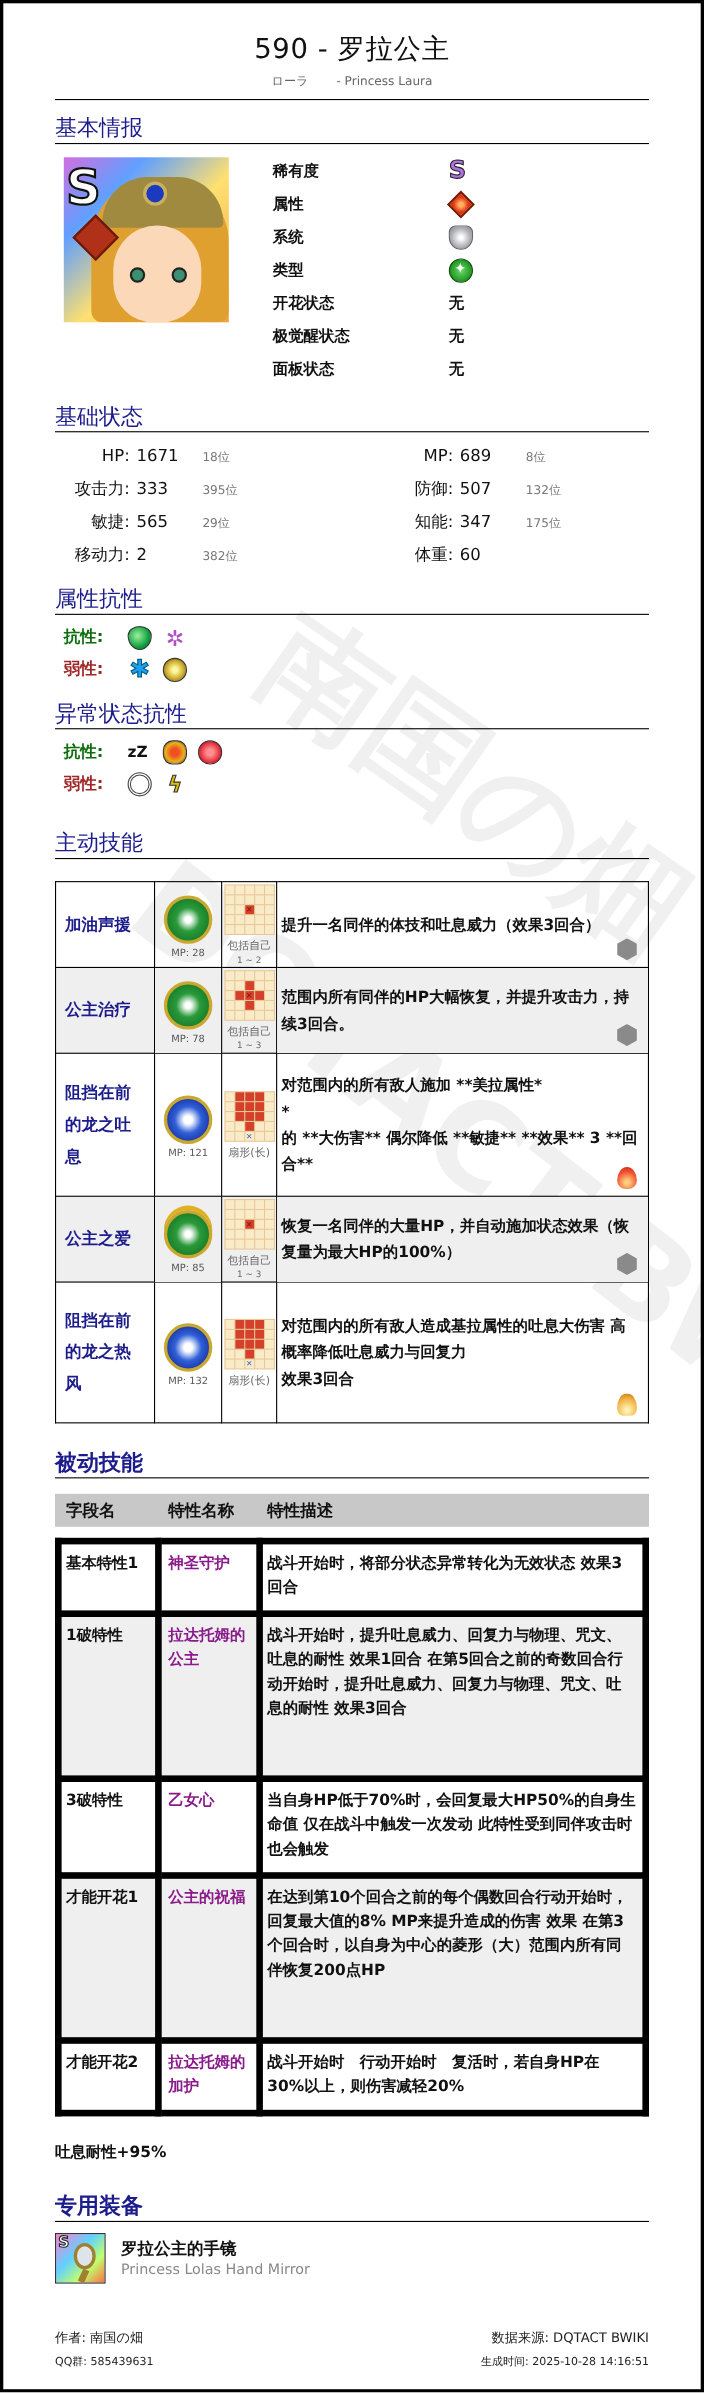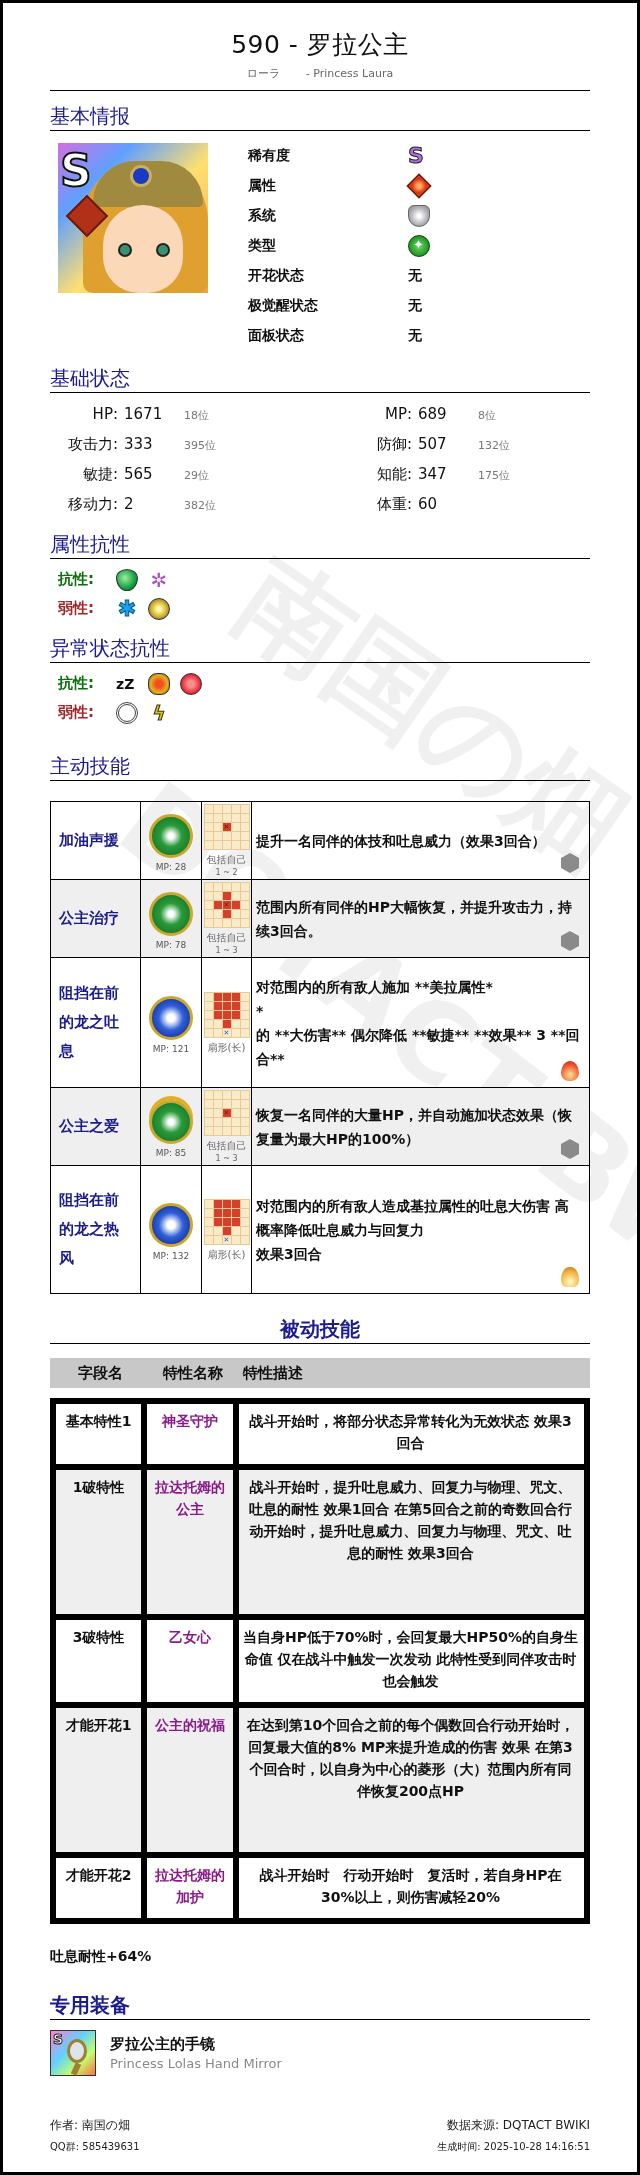--- a/index.html
+++ b/index.html
@@ -93,21 +93,21 @@
   .sk-range .rl { font-size: 10px; color: #666; display:block; margin-top: 3px; }
   .sk-range .rn { font-size: 8px; color: #666; display:block; margin-top: 1px; padding-bottom: 2px; }
   .sk-desc { padding: 4px 8px 4px 4px; font-size: 14px; font-weight: bold; line-height: 24px; position: relative; }
   .sk-desc .txt { white-space: pre-line; }
   .sk-desc .tag { position: absolute; right: 10px; bottom: 6px; width: 18px; height: 20px; }
   .tag.none { background: #8a8a8a; clip-path: polygon(50% 0,100% 25%,100% 75%,50% 100%,0 75%,0 25%); }
   .tag.fire { background: radial-gradient(circle at 50% 70%,#ffd080 10%,#f05030 60%,#c02010 100%); border-radius: 50% 50% 45% 45% / 60% 60% 40% 40%; }
   .tag.flame { background: radial-gradient(circle at 50% 75%,#fff0b0 10%,#f0b040 60%,#c07010 100%); border-radius: 45% 45% 30% 30% / 65% 65% 35% 35%; }
 
   
-  .pas-sec { margin-top: 22px; text-align: center; }
+  .pas-sec { margin-top: 22px; }
   .pas-head { display: flex; background: #c8c8c8; height: 30px; align-items: center; margin-top: 14px; font-weight: bold; font-size: 15px; }
   .pas-head span:nth-child(1) { width: 91px; padding-left: 10px; }
   .pas-head span:nth-child(2) { width: 92px; padding-left: 12px; }
   .pas-head span:nth-child(3) { padding-left: 10px; }
   table.pas { width: 540px; border-collapse: collapse; margin-top: 10px; }
   table.pas td { border: 6px solid #000000; vertical-align: top; font-weight: bold; font-size: 14px; line-height: 22px; }
   table.pas tr.alt td { background: #efefef; }
   .p-field { width: 91px; padding: 6px 4px; }
   .p-name { width: 92px; padding: 6px 6px; color: #8a1a8a; }
   .p-desc { padding: 6px 6px 10px 4px; }
@@ -530,21 +530,21 @@
       <tr style="height:62px">
         <td class="p-field">才能开花2</td>
         <td class="p-name">拉达托姆的加护</td>
         <td class="p-desc">战斗开始时　行动开始时　复活时，若自身HP在30%以上，则伤害减轻20%</td>
       </tr>
     </tbody>
       </table>
   </div>
 
   <div class="lead-sec">
-    <div class="lead-txt">吐息耐性+64%</div>
+    <div class="lead-txt">吐息耐性+95%</div>
   </div>
 
   <div class="equip-sec">
     <div class="sec-h bold">专用装备</div>
     <div class="equip">
       <div class="eq-ic">
         <span class="s">S</span>
           <span class="mirror"></span>
           <span class="handle"></span>
       </div>

